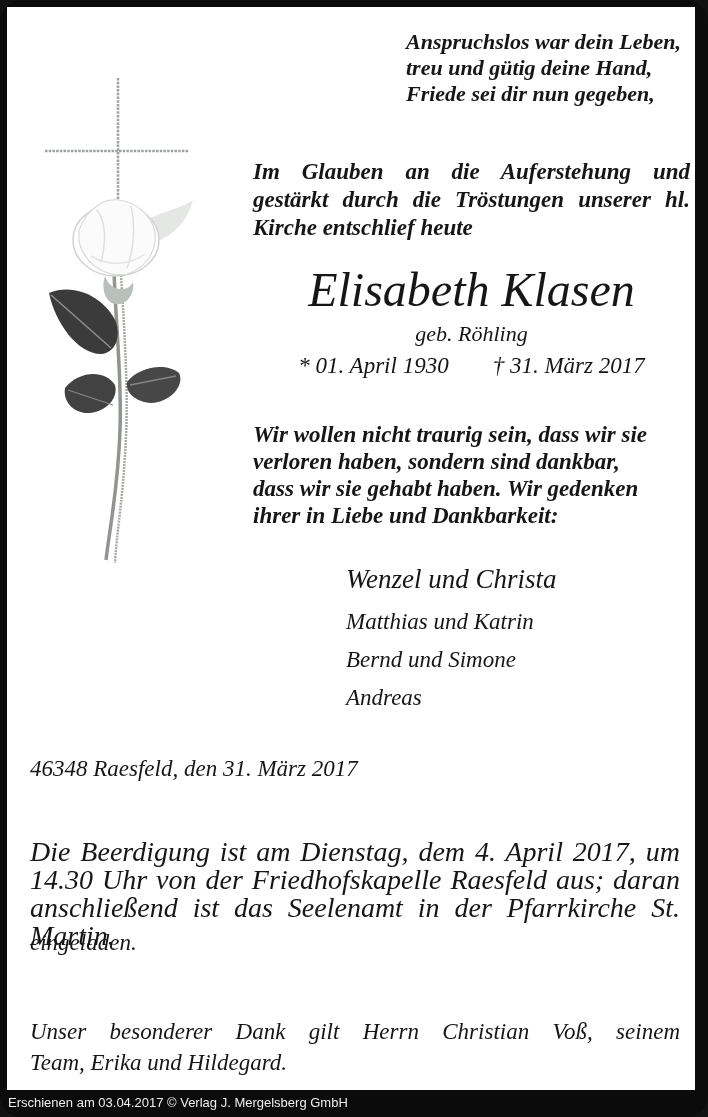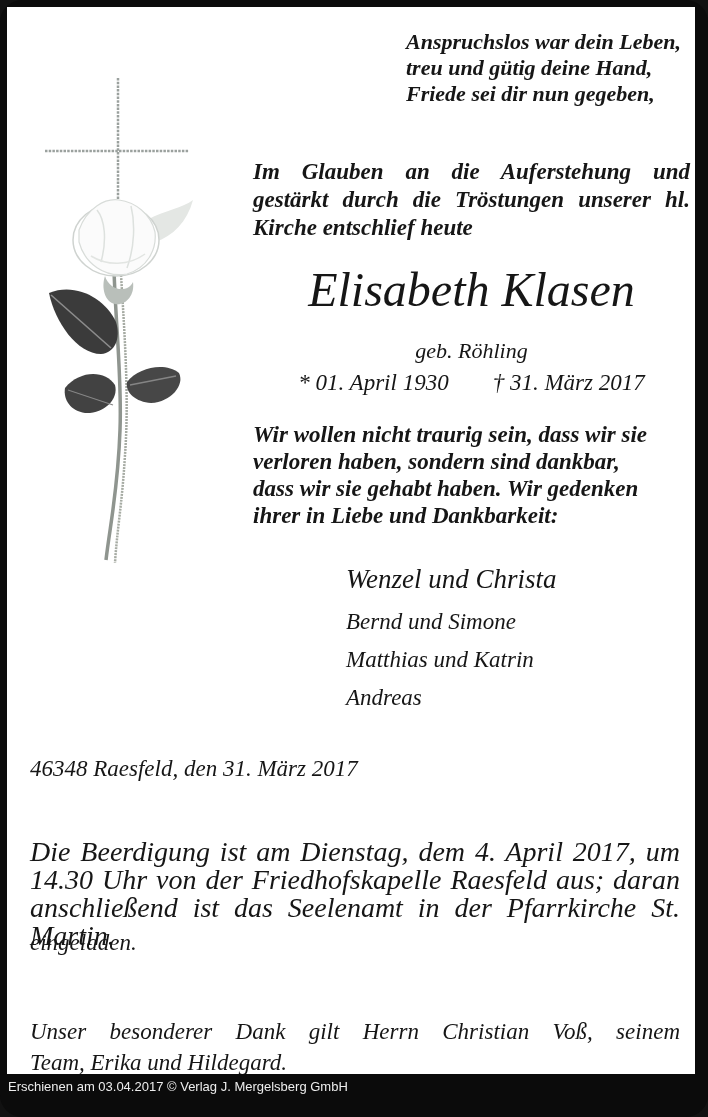--- a/index.html
+++ b/index.html
@@ -28,42 +28,42 @@
 
   
   .poem { left: 399px; top: 22px; width: 292px; font-size: 22px; line-height: 26px; }
 
   
   .intro { left: 246px; top: 151px; width: 437px; font-size: 23px; line-height: 28px; }
 
   
   .name-block { left: 246px; top: 255px; width: 437px; text-align: center; }
   .deceased-name { font-size: 48px; line-height: 56px; }
-  .maiden-name   { font-size: 22px; line-height: 26px; margin-top: 20px; }
+  .maiden-name   { font-size: 22px; line-height: 26px; margin-top: 3px; }
   .dates-line    { font-size: 23px; line-height: 28px; margin-top: 5px; white-space: nowrap; }
   .dates-line .gap { display: inline-block; width: 44px; }
 
   
   .tribute { left: 246px; top: 414px; width: 437px; font-size: 23px; line-height: 27px; }
 
   
   .mourners { left: 339px; top: 556px; width: 344px; }
   .mourner-first { font-size: 27px; line-height: 32px; margin-bottom: 8px; }
   .mourner       { font-size: 23px; line-height: 38px; }
 
   
   .dateline   { left: 23px; top: 747px;  width: 650px; font-size: 23px; line-height: 30px; }
   .funeral    { left: 23px; top: 809px;  width: 650px; font-size: 28px; line-height: 28px; margin-top: 22px; }
   .invitation { left: 23px; top: 921px;  width: 650px; font-size: 23px; line-height: 30px; }
   .thanks     { left: 23px; top: 1009px; width: 650px; font-size: 23px; line-height: 31px; }
 
   
   .footer {
     position: absolute;
-    left: 0; bottom: 16px;
+    left: 0; bottom: 0;
     width: 708px; height: 27px;
     background: #0b0b0b;
     color: #ededed;
     font-family: "Liberation Sans", sans-serif;
     font-size: 13px;
     line-height: 26px;
     padding-left: 8px;
   }
 
   
@@ -129,22 +129,22 @@
 
     <div class="abs tribute it b">
       <div class="line">Wir wollen nicht traurig sein, dass wir sie</div>
       <div class="line">verloren haben, sondern sind dankbar,</div>
       <div class="line">dass wir sie gehabt haben. Wir gedenken</div>
       <div class="line">ihrer in Liebe und Dankbarkeit:</div>
     </div>
 
     <div class="abs mourners it">
       <div class="mourner-first line">Wenzel und Christa</div>
+      <div class="mourner line">Matthias und Katrin</div>
       <div class="mourner line">Bernd und Simone</div>
-      <div class="mourner line">Matthias und Katrin</div>
       <div class="mourner line">Andreas</div>
     </div>
 
     <div class="abs dateline it line">46348 Raesfeld, den 31. März 2017</div>
 
     <div class="abs funeral it">
       <div class="jline">Die Beerdigung ist am Dienstag, dem 4. April 2017, um</div>
       <div class="jline">14.30 Uhr von der Friedhofskapelle Raesfeld aus; daran</div>
       <div class="jline">anschließend ist das Seelenamt in der Pfarrkirche St. Martin.</div>
     </div>

